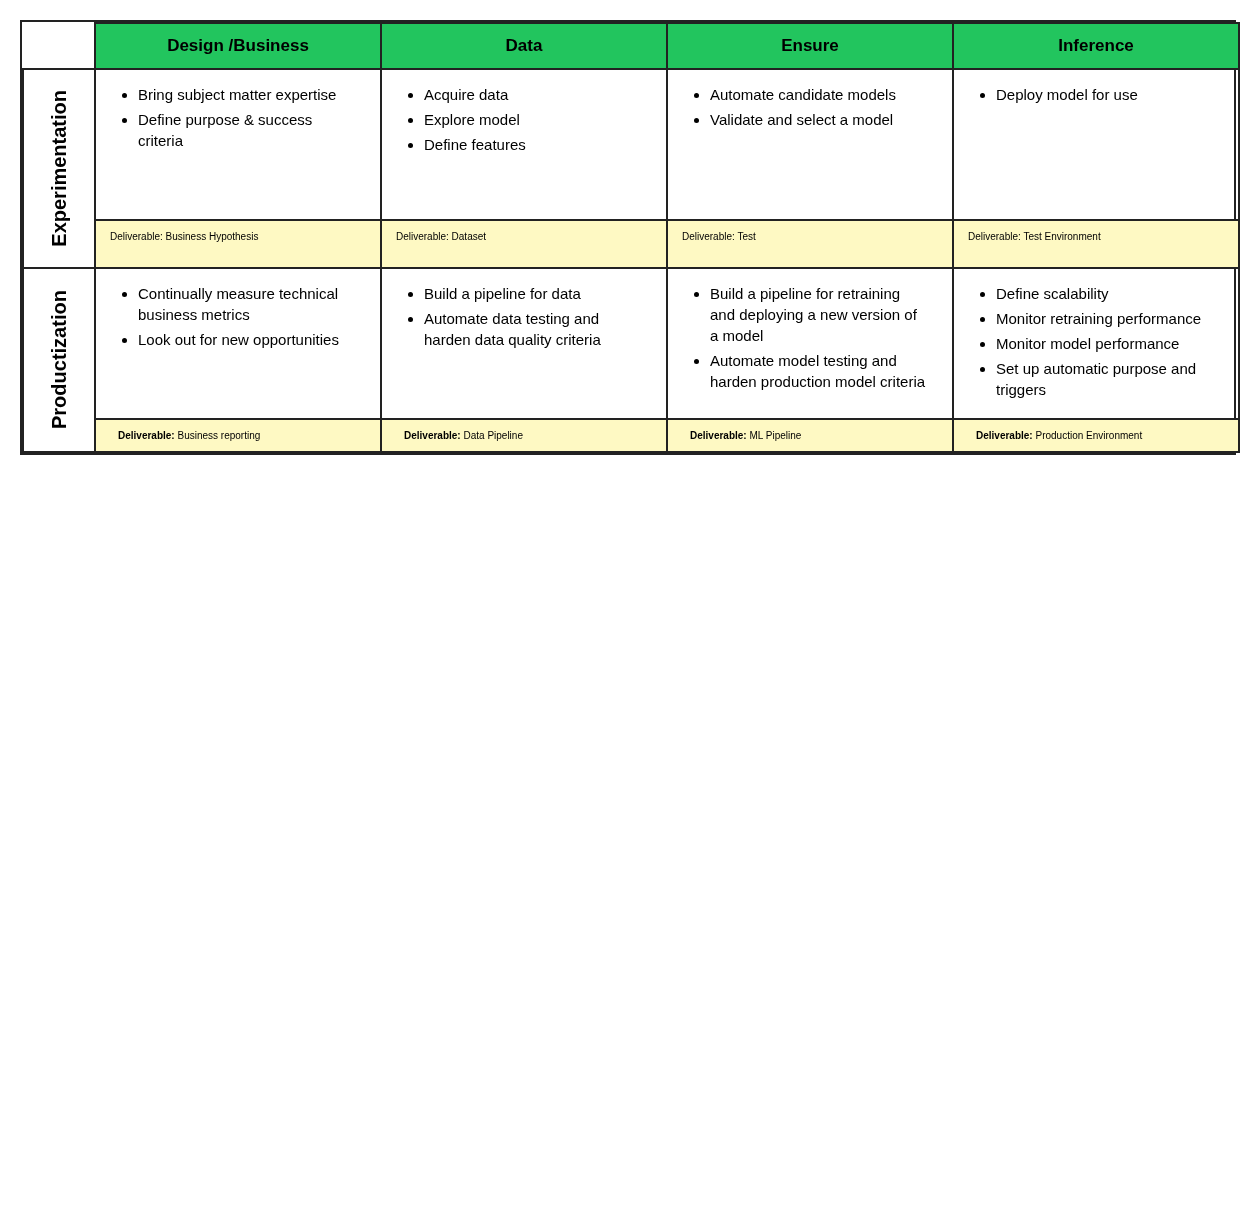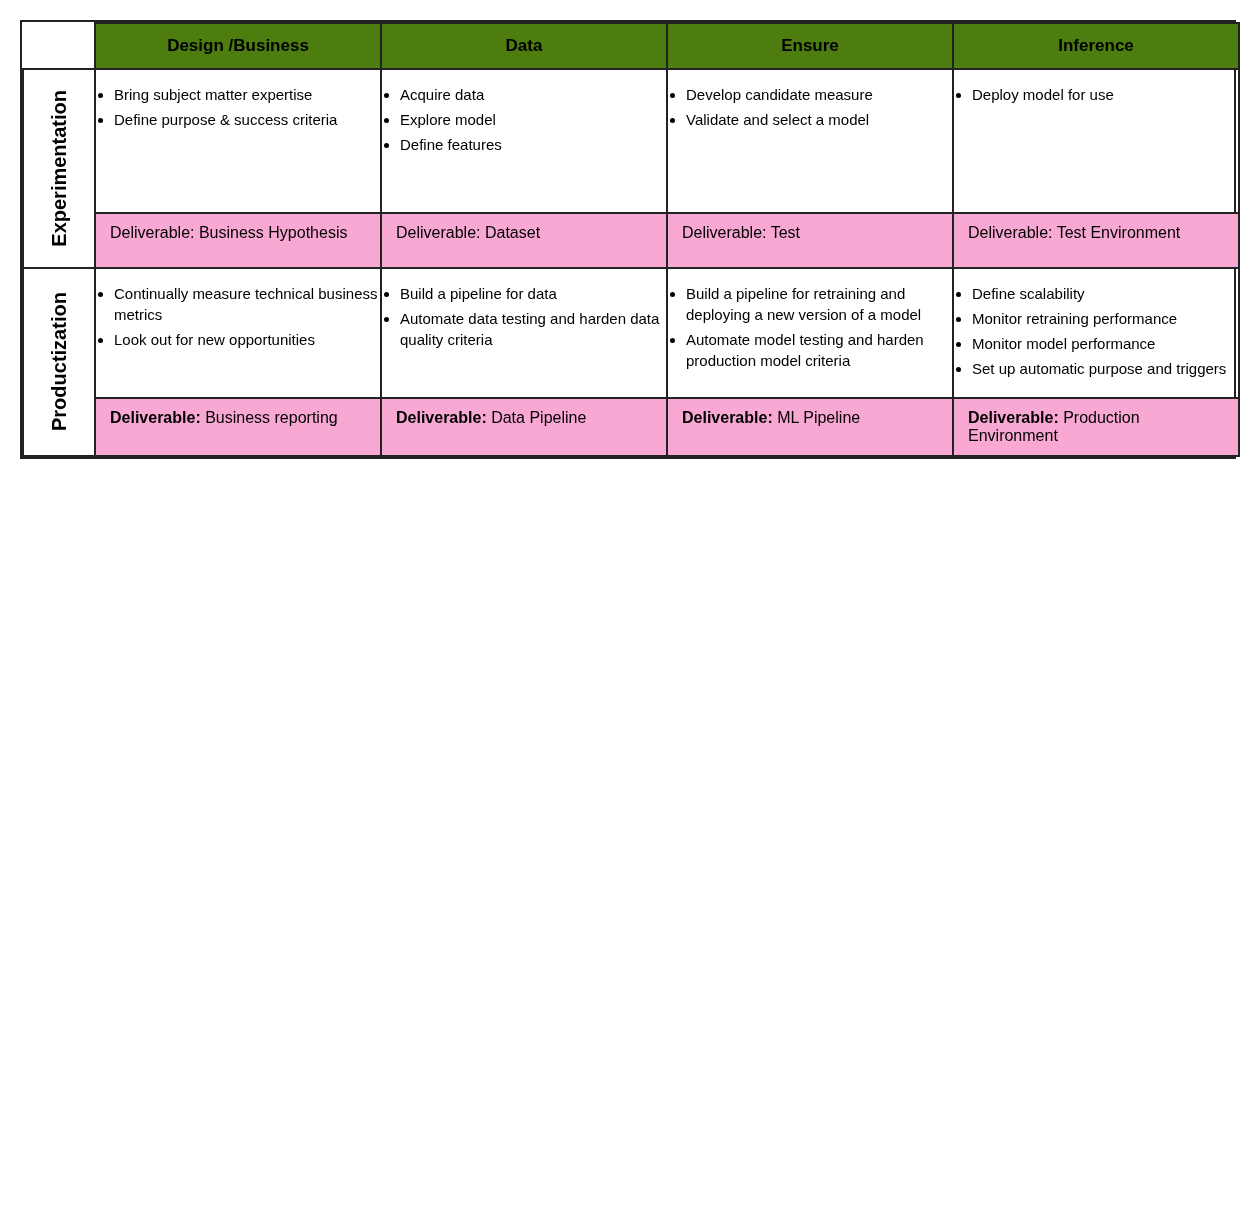--- a/index.html
+++ b/index.html
@@ -49,21 +49,21 @@
       border: 2px solid #222;
       padding: 12px 14px;
       vertical-align: top;
     }
 
     
     .header-row th {
       font-weight: bold;
       font-size: 17px;
       vertical-align: top;
-      background: #4d7c0f;
+      background: #22c55e;
     }
 
     .header-row th.empty-header {
       border-top: none;
       border-left: none;
       background: #fff;
     }
 
     
     .row-header-cell {
@@ -74,45 +74,46 @@
       font-size: 20px;
       text-align: center;
       vertical-align: middle;
       background: #fff;
       white-space: nowrap;
       padding: 20px 8px;
     }
 
     
     .deliverable-row td {
-      background: #f9a8d4;
-      font-size: 16px;
+      background: #fef9c3;
+      font-size: 10px;
       vertical-align: top;
       padding: 10px 14px;
     }
 
     
     .content-cell {
       vertical-align: top;
-      padding: 14px 0;
+      padding: 14px 24px;
     }
 
     .content-cell ul {
       list-style: disc;
       padding-left: 18px;
     }
 
     .content-cell ul li {
       margin-bottom: 4px;
       line-height: 1.4;
     }
 
     
     .deliverable-bold {
       font-weight: bold;
+      margin-left: 8px;
     }
   </style>
 </head>
 <body>
 
 <div class="table-wrapper">
   <table>
     <colgroup>
       <col class="col-row-header">
       <col class="col-design">
@@ -141,21 +142,21 @@
         </td>
         <td class="content-cell">
           <ul>
             <li>Acquire data</li>
             <li>Explore model</li>
             <li>Define features</li>
           </ul>
         </td>
         <td class="content-cell">
           <ul>
-            <li>Develop candidate measure</li>
+            <li>Automate candidate models</li>
             <li>Validate and select a model</li>
           </ul>
         </td>
         <td class="content-cell">
           <ul>
             <li>Deploy model for use</li>
           </ul>
         </td>
       </tr>
 

